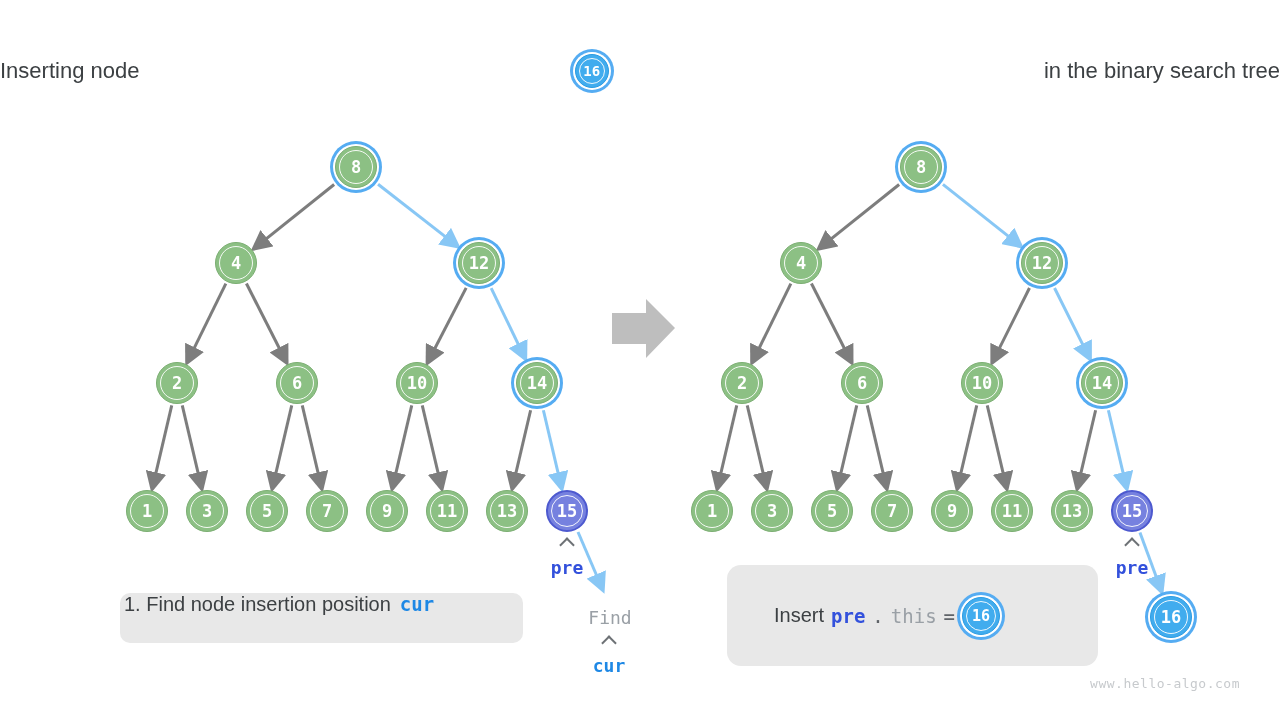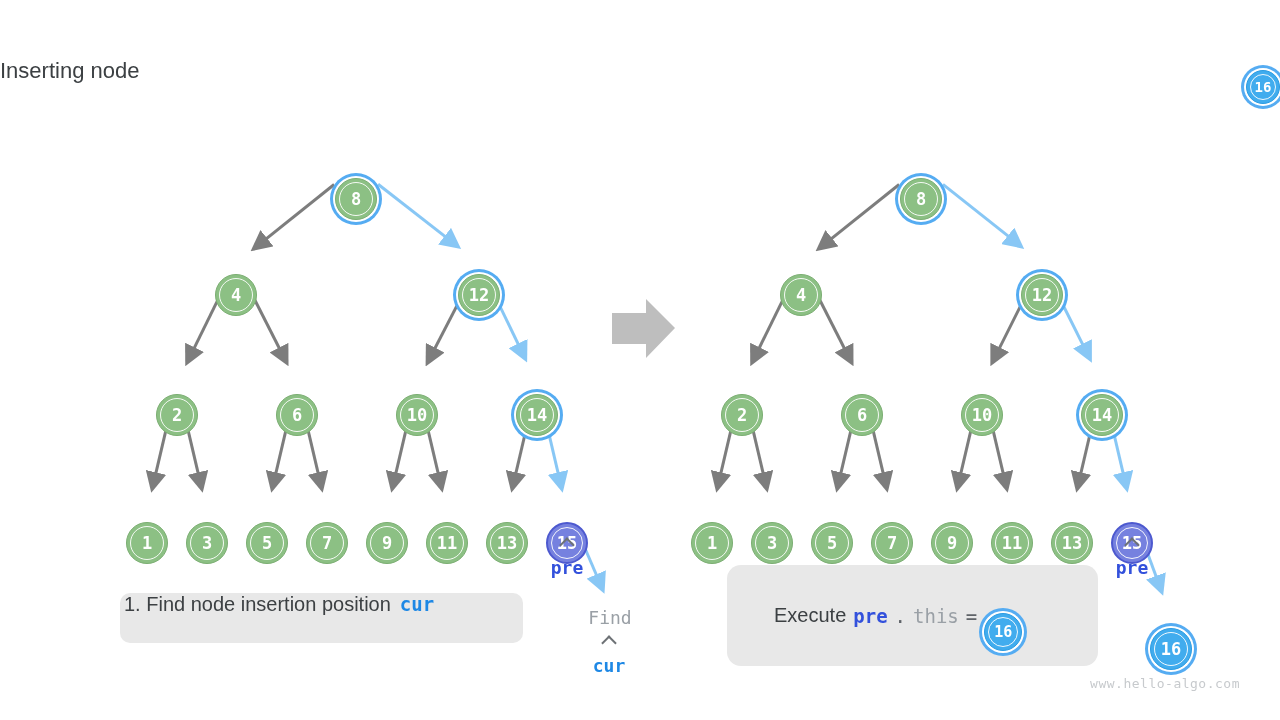--- a/index.html
+++ b/index.html
@@ -20,21 +20,21 @@
   
   .title-row{
     position:absolute;top:50px;left:0;right:0;height:42px;
     display:flex;align-items:center;justify-content:space-between;gap:14px;
     font-size:22px;color:var(--text);
   }
   
   .node{
     position:absolute;border-radius:50%;box-sizing:border-box;
     display:flex;align-items:center;justify-content:center;
-    color:#fff;font-family:"DejaVu Sans Mono",monospace;font-weight:bold;margin-top:32px;
+    color:#fff;font-family:"DejaVu Sans Mono",monospace;font-weight:bold;
   }
   .node::before{
     content:"";position:absolute;inset:3px;border-radius:50%;
     border:1.5px solid rgba(255,255,255,.9);
   }
   .node.green{background:var(--green);border:1.5px solid var(--green-border);}
   .node.purple{background:var(--purple);border:2px solid var(--purple-border);}
   .node.blue{background:var(--blue);border:1.5px solid var(--blue-border);}
   .node.hl{box-shadow:0 0 0 2px #fff,0 0 0 5px var(--hl);}
   .node.tree-size{width:42px;height:42px;font-size:17px;}
@@ -81,20 +81,21 @@
 </head>
 <body>
 
 <div class="stage">
 
   <div class="title-row">
     <span>Inserting node</span>
     <span class="node blue hl title-size">
       <span>16</span>
     </span>
+    <span>in the binary search tree</span>
   </div>
 
   <svg class="layer" id="edges-svg" width="1280" height="720">
     <defs>
       <marker id="arrow-gray" viewBox="0 0 10 10" refX="7" refY="5" markerWidth="7" markerHeight="7" orient="auto">
         <path d="M0,0 L10,5 L0,10 z" fill="#7D7D7D"></path>
       </marker>
       <marker id="arrow-blue" viewBox="0 0 10 10" refX="7" refY="5" markerWidth="7" markerHeight="7" orient="auto">
         <path d="M0,0 L10,5 L0,10 z" fill="#88C7F5"></path>
       </marker>
@@ -240,21 +241,21 @@
       <div class="anno pre" style="left: 1132px; top: 567px;">pre</div>
     </div>
 
   <div class="caption1">
     <span>1. Find node insertion position</span>
     <span class="code">cur</span>
   </div>
 
   <div class="caption2">
     <div class="line2">
-      <span>Execute</span>
+      <span>Insert</span>
       <span class="code-pre">pre</span>
         <span class="mono code-dark">.</span>
         <span class="mono code-gray">this</span>
       <span class="mono code-dark">=</span>
       <span class="node blue hl caption-size">
         <span>16</span>
       </span>
     </div>
   </div>
 

